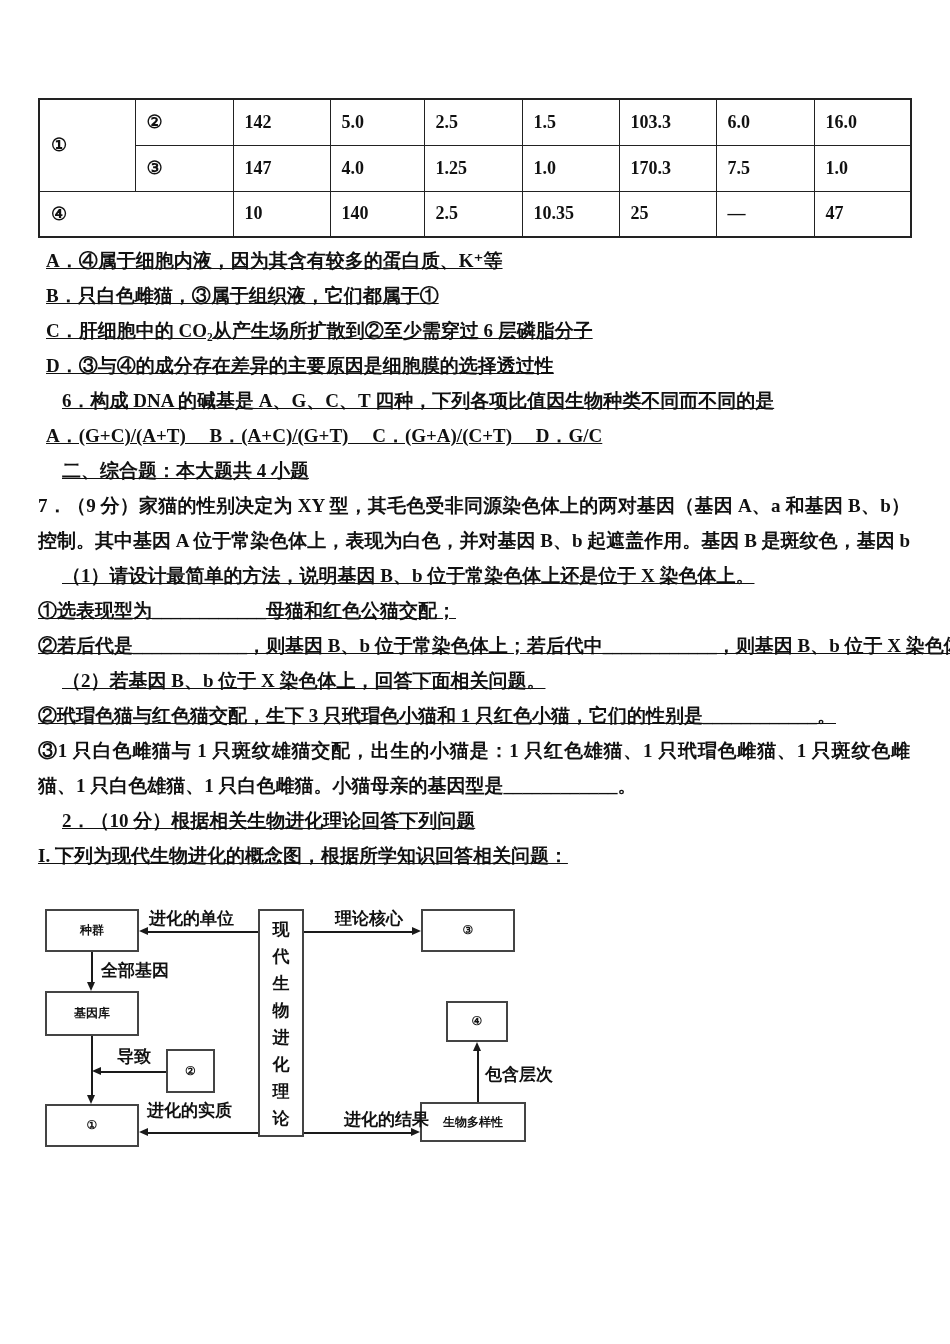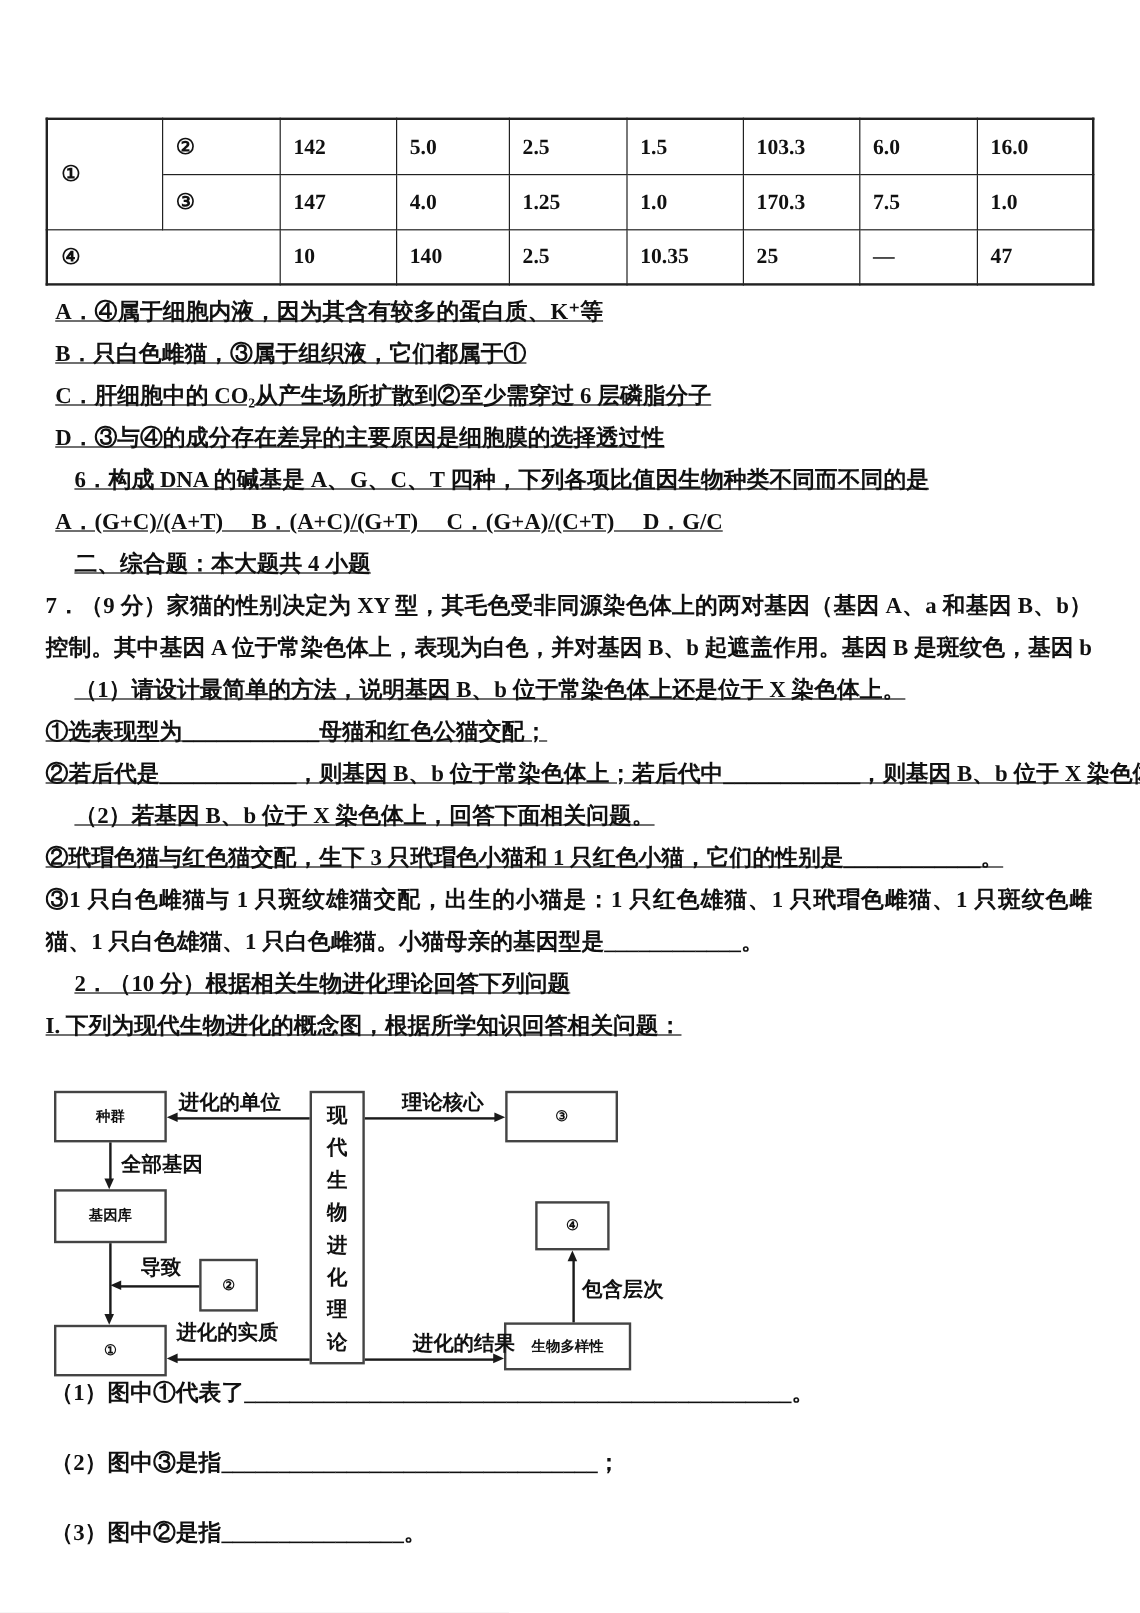--- a/index.html
+++ b/index.html
@@ -170,19 +170,14 @@
 
     <div class="hl" style="left:259px;top:227px;width:108px;"></div>
     <div class="tri right" style="left:366px;top:223px;"></div>
     <div class="dlabel" style="left:287px;top:203px;margin-left:12px;">进化的结果</div>
 
     <div class="vl" style="left:432px;top:145px;height:52px;"></div>
     <div class="tri up" style="left:428px;top:137px;"></div>
     <div class="dlabel" style="left:440px;top:158px;">包含层次</div>
   </div>
 
-  <div class="subq">
-    <div>（1）图中①代表了________________________________________________。</div>
-    <div>（2）图中③是指_________________________________；</div>
-    <div>（3）图中②是指________________。</div>
-  </div>
 
 </div>
 
 </body></html>

